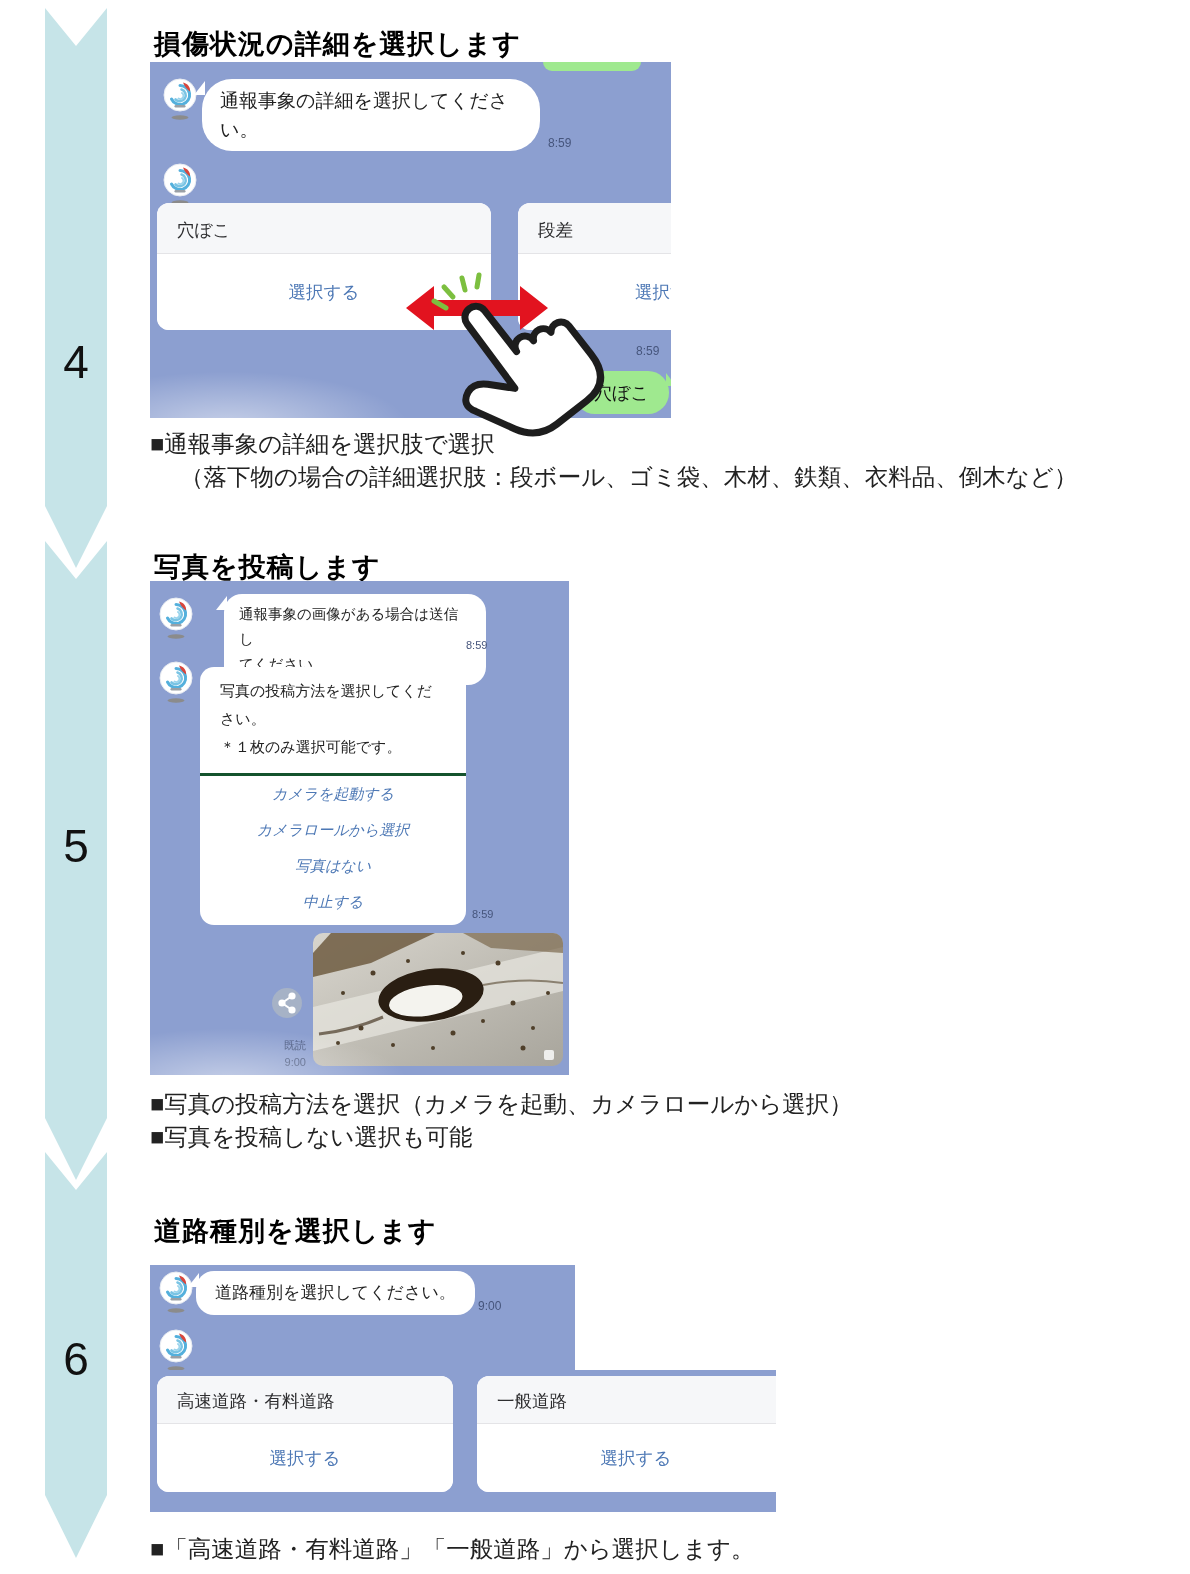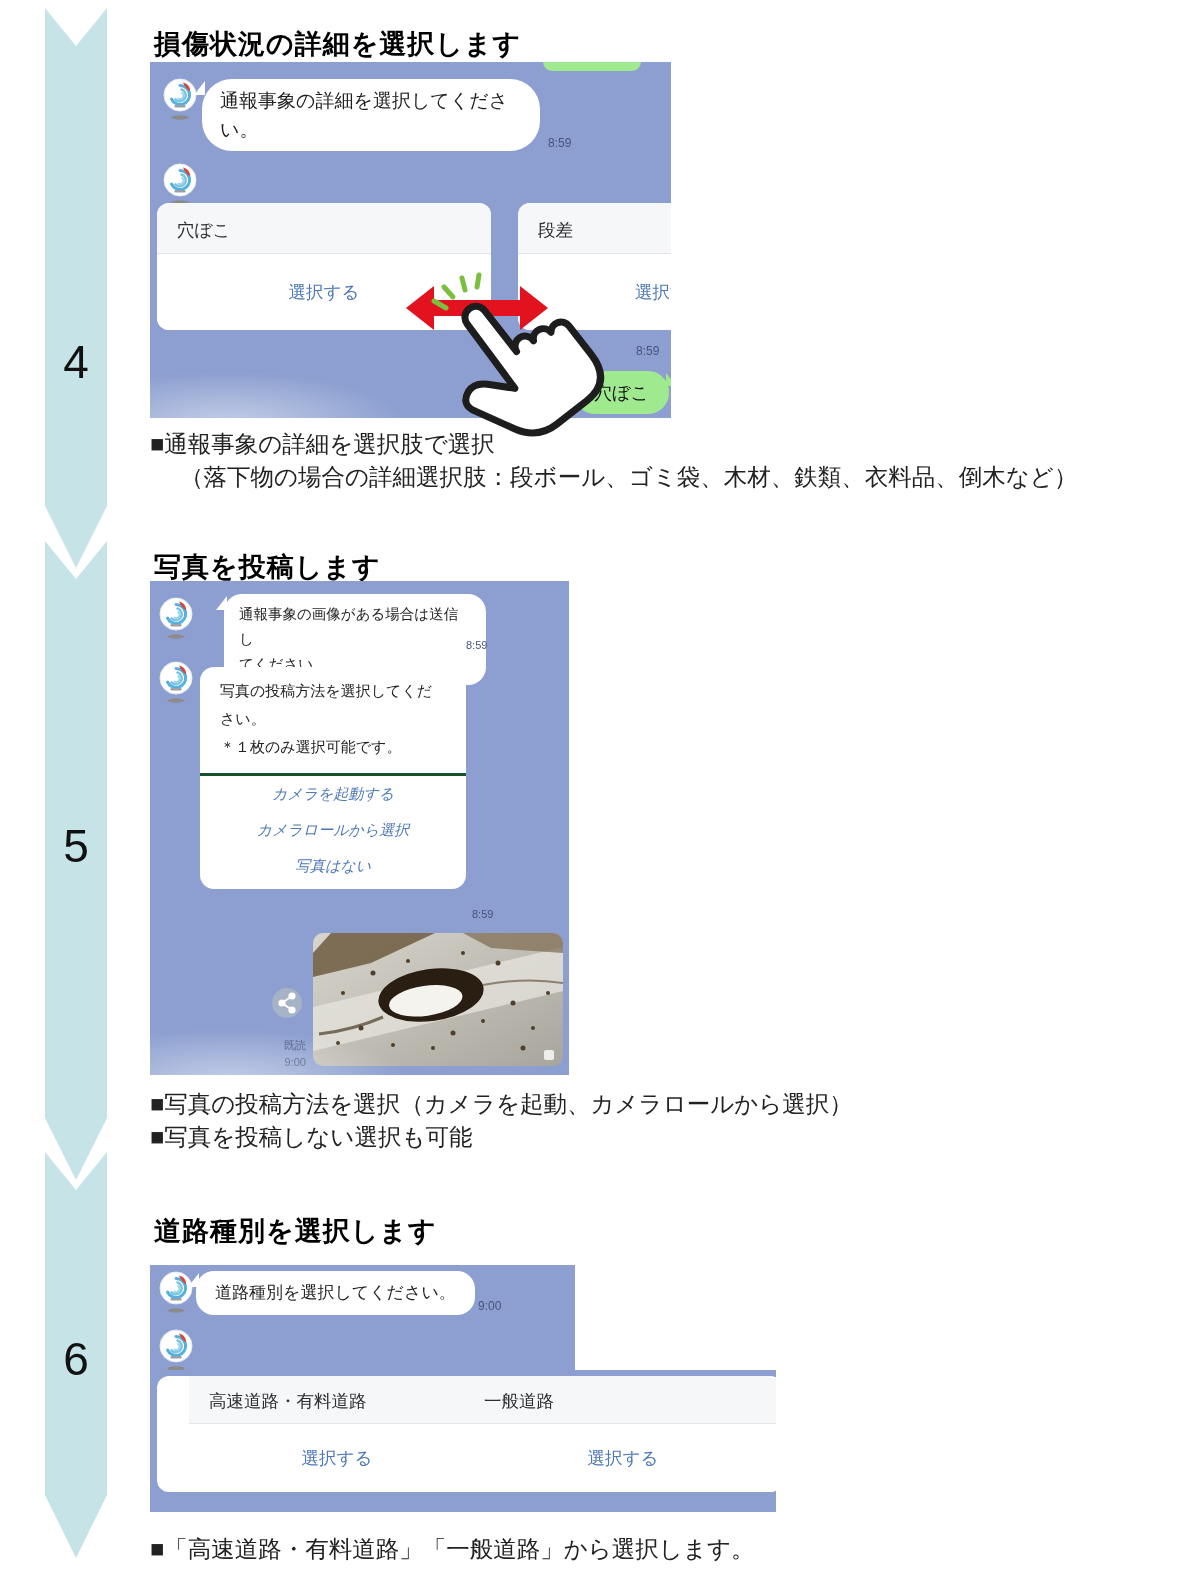--- a/index.html
+++ b/index.html
@@ -52,22 +52,22 @@
 
   
   .card{position:absolute;background:#fff;border-radius:12px;overflow:hidden;
         display:flex;flex-direction:column;}
   .card .label{background:#f6f7f9;padding:15px 20px 11px;font-size:17.5px;color:#2e2e30;
         border-bottom:1px solid #e4e4e7;white-space:nowrap;}
   .card .action{flex:1;display:flex;align-items:center;justify-content:center;
         font-size:17.5px;color:#4d78b5;background:#fff;}
   .c4-1{left:7px;top:141px;width:334px;height:127px;}
   .c4-2{left:368px;top:141px;width:305px;height:127px;}
-  .c6-1{left:7px;top:6px;width:296px;height:116px;padding-left:32px;}
-  .c6-2{left:314px;top:6px;width:318px;height:116px;}
+  .c6-1{left:7px;top:6px;width:296px;height:116px;}
+  .c6-2{left:327px;top:6px;width:318px;height:116px;}
   .c6-1 .label,.c6-2 .label{padding:13px 20px 10px;}
 
   
   .card5{position:absolute;left:50px;top:86px;width:266px;background:#fff;border-radius:14px;}
   .card5 .prompt{padding:10px 20px 12px;font-size:15px;line-height:28px;color:#222;
         border-bottom:3px solid #14532d;}
   .card5 .opts{padding:0 0 5px;}
   .card5 .opt{height:36px;display:flex;align-items:center;justify-content:center;
         font-size:15px;color:#4d78b5;font-style:italic;}
 
@@ -195,20 +195,21 @@
       </div>
 
     <div class="card5">
       <div class="prompt pre">写真の投稿方法を選択してくだ
 さい。
 ＊１枚のみ選択可能です。</div>
       <div class="opts">
         <div class="opt">カメラを起動する</div>
         <div class="opt">カメラロールから選択</div>
         <div class="opt">写真はない</div>
+        <div class="opt">中止する</div>
       </div>
     </div>
     <span class="ts" style="left:322px;top:327px;font-size:11px">8:59</span>
 
     <div class="photo">
       <svg width="250" height="133" viewBox="0 0 250 133">
         <defs>
           <linearGradient id="roadGrad" x1="0" y1="0" x2="1" y2="1">
             <stop offset="0" stop-color="#d8d5cd"></stop>
               <stop offset="1" stop-color="#a8a59c"></stop>

